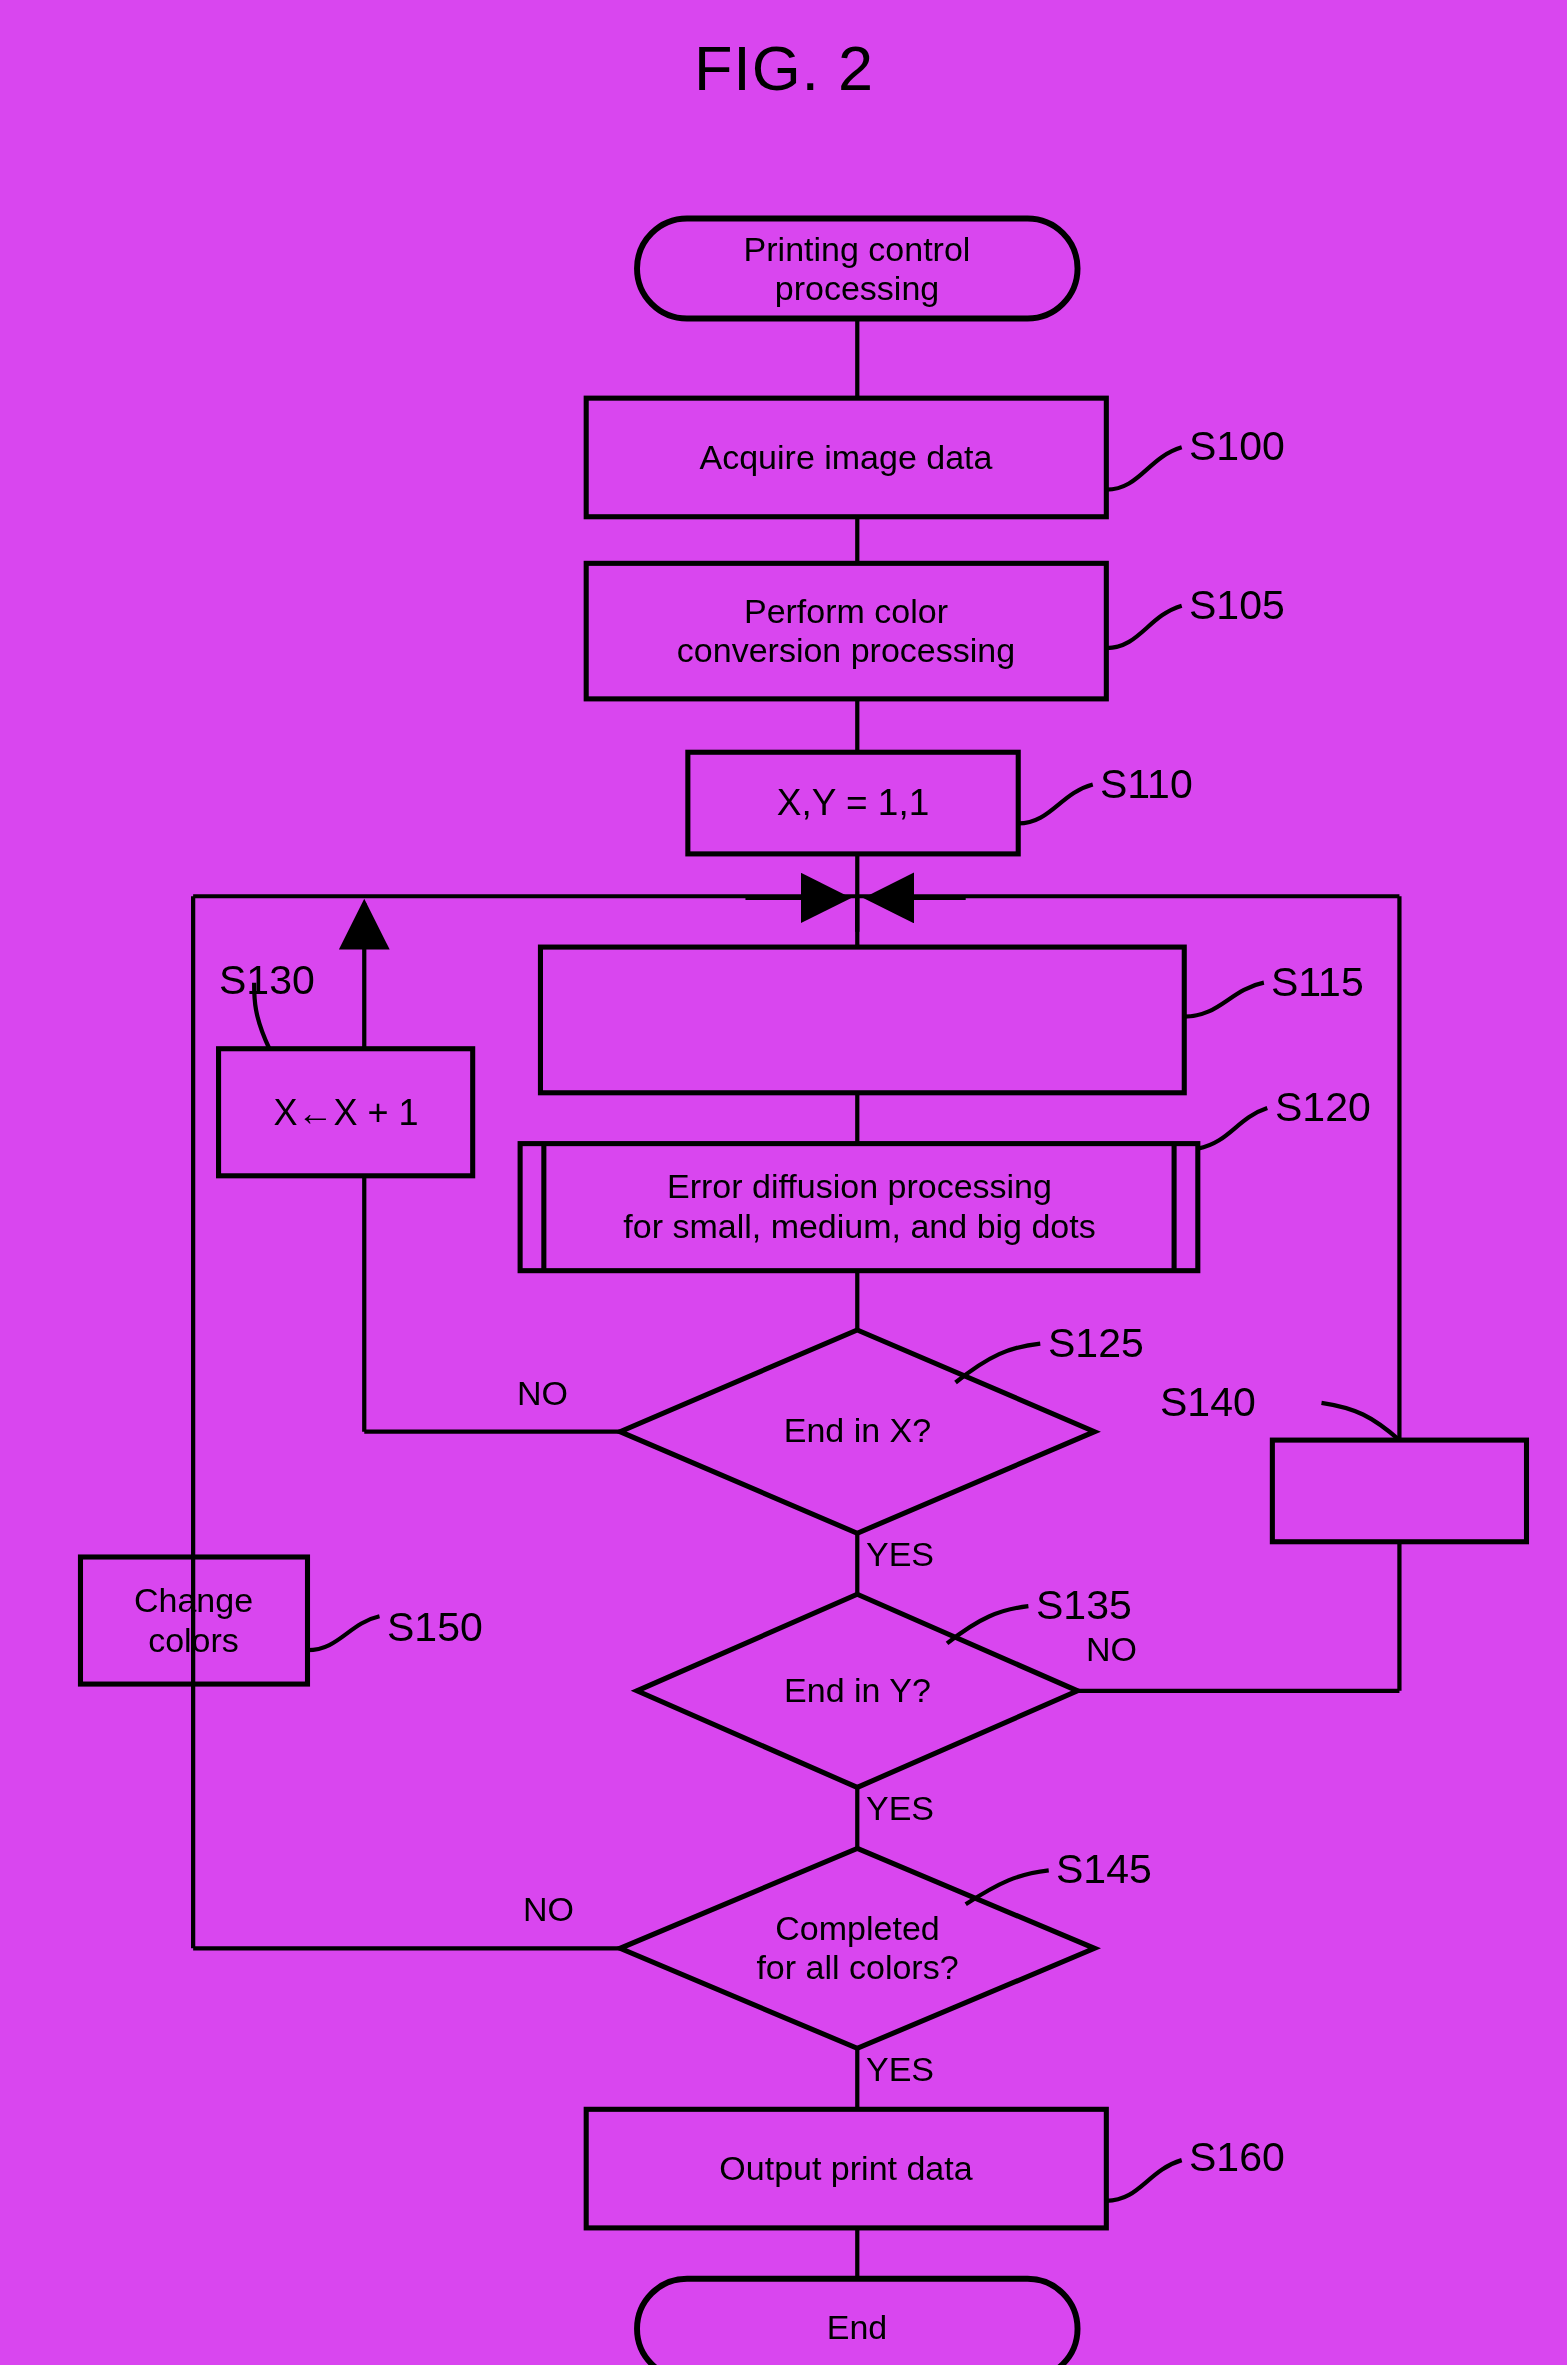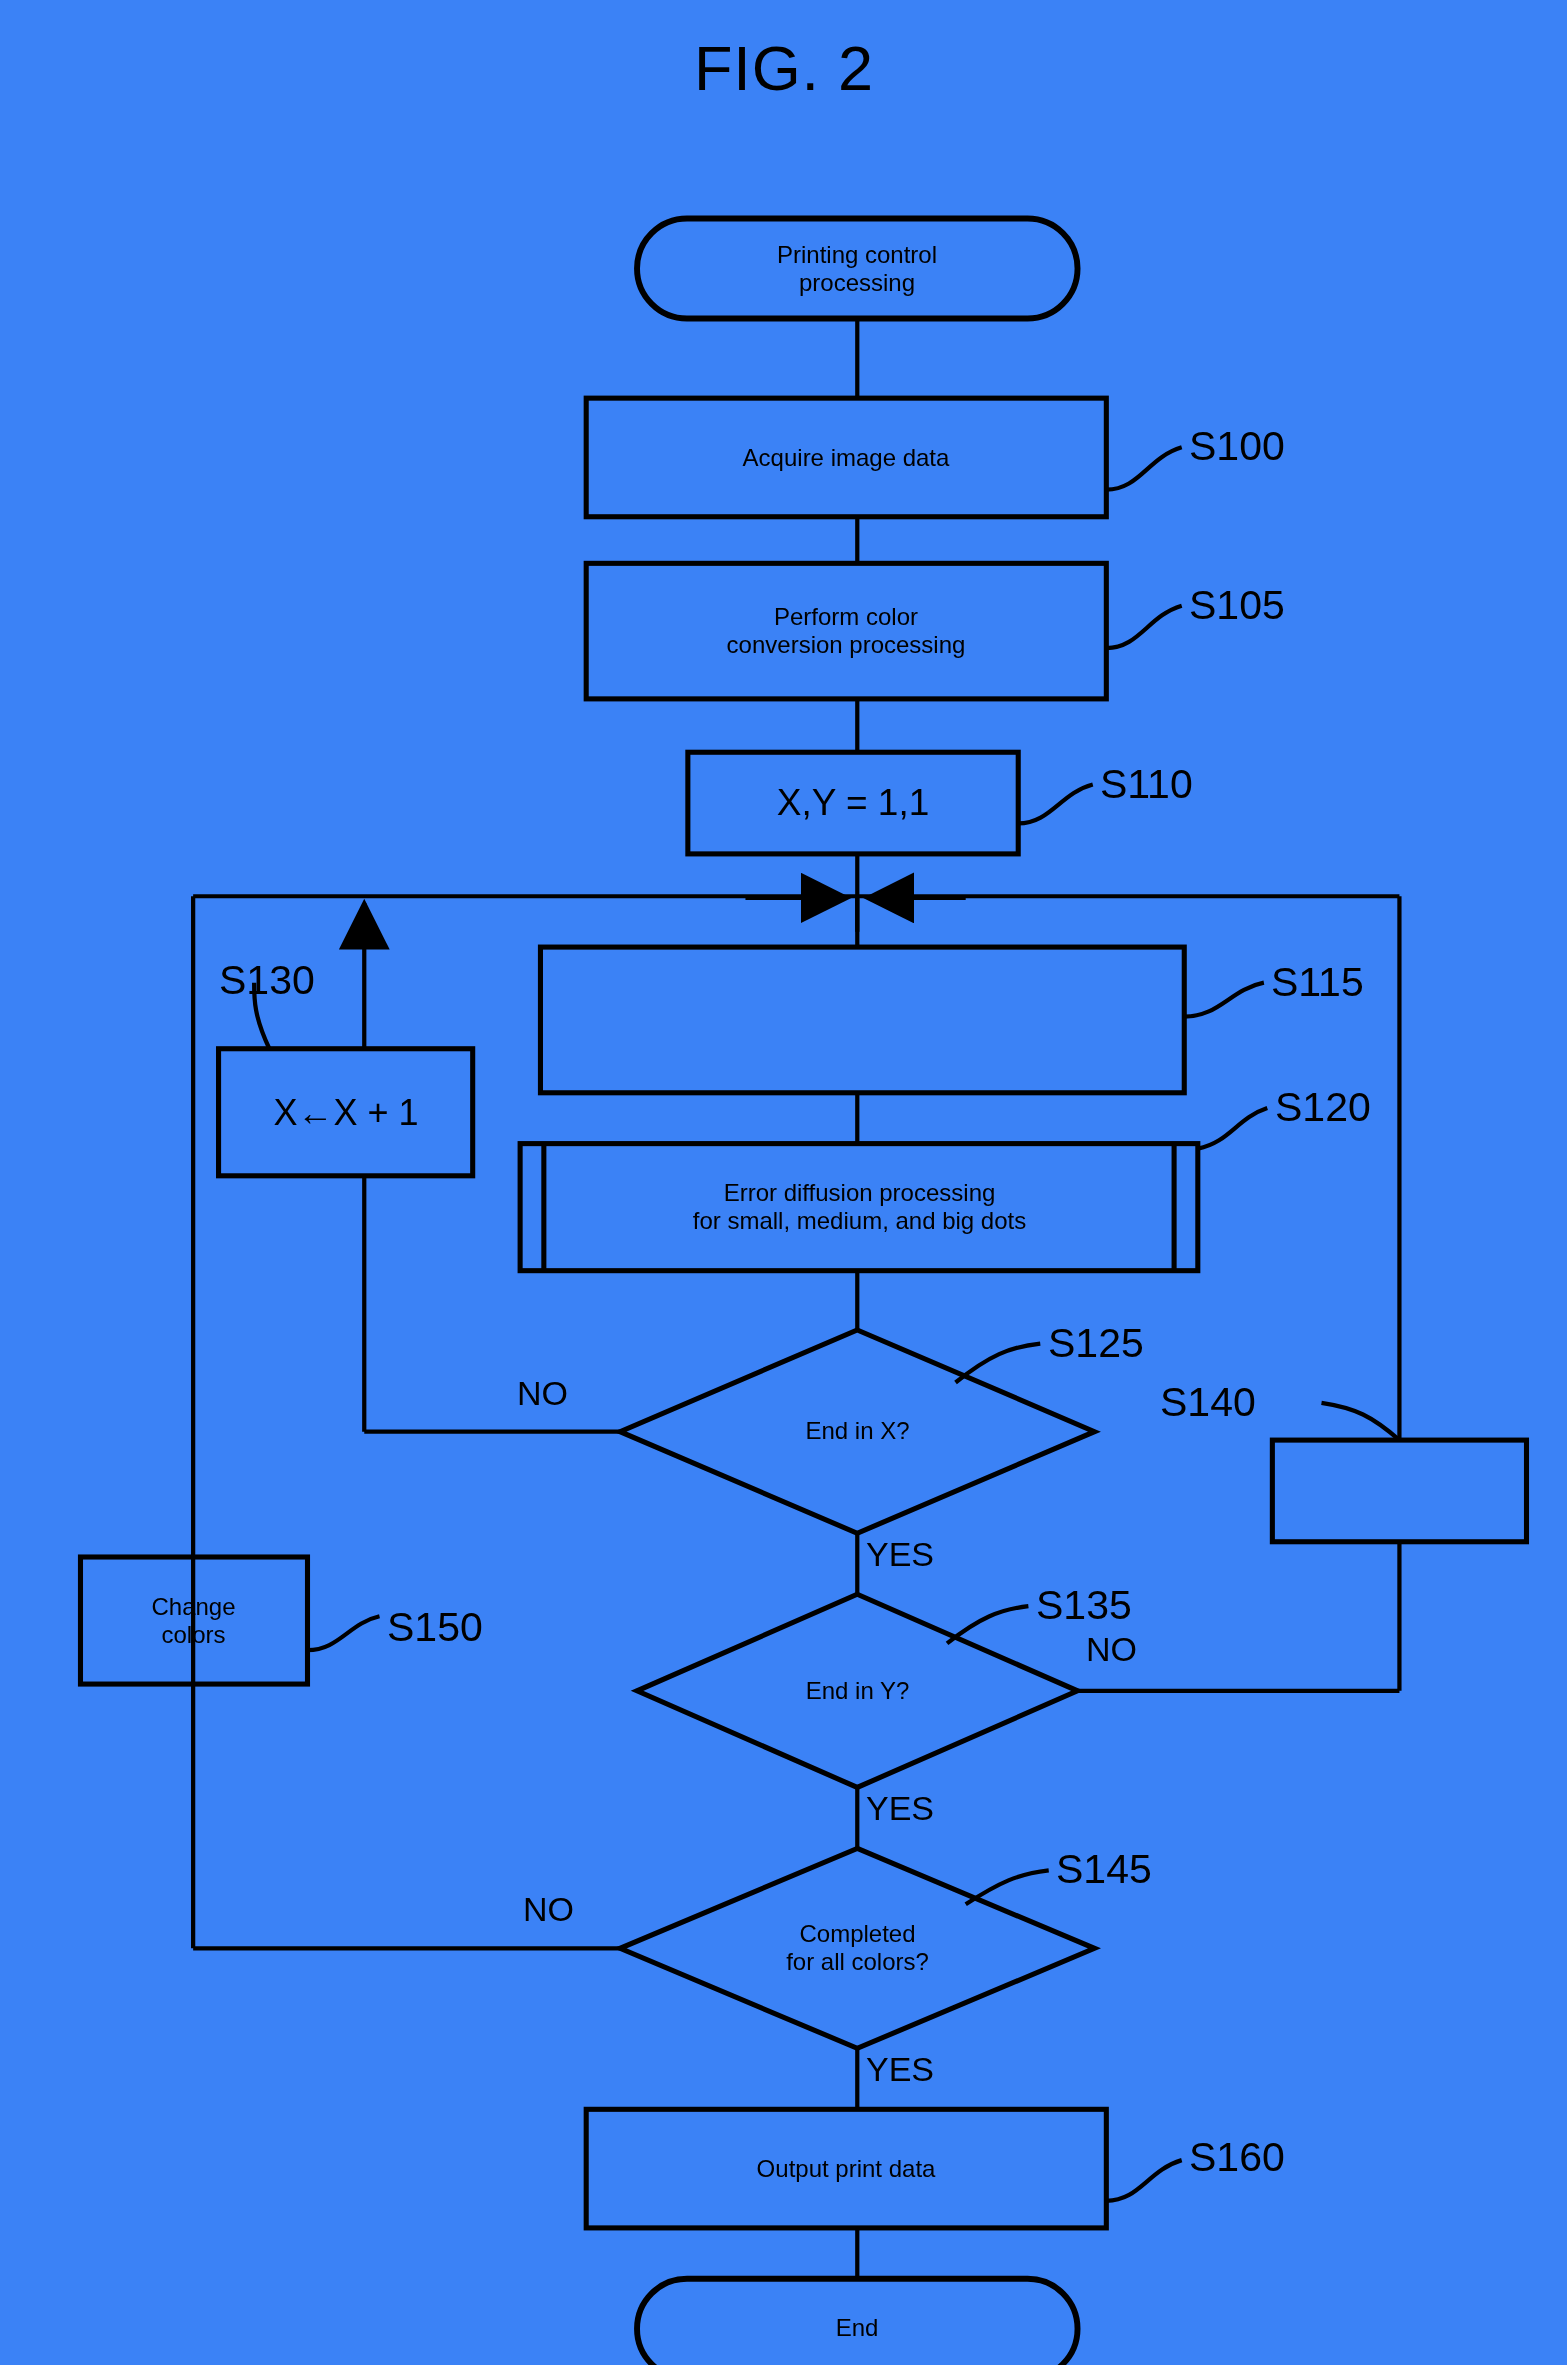--- a/index.html
+++ b/index.html
@@ -4,21 +4,21 @@
 <style>
   html,body{margin:0;padding:0;background:#ffffff;}
   body{
     font-family:"Liberation Sans", sans-serif;
     color:#000000;
   }
   #page{
     position:relative;
     width:1568px;
     height:2366px;
-    background:#3b82f6;
+    background:#d946ef;
     overflow:hidden;
   }
   #fig-svg{position:absolute;left:0;top:0;width:1568px;height:2366px;}
 
   .fig-title{
     position:absolute;
     left:0; top:32px;
     width:1568px;
     text-align:center;
     font-size:63px;
@@ -26,21 +26,21 @@
     font-weight:400;
   }
 
   .node-text{
     position:absolute;
     display:flex;
     align-items:center;
     justify-content:center;
     text-align:center;
     line-height:1.16;
-    font-size:24px;
+    font-size:34px;
     white-space:pre-line;
     pointer-events:none;
   }
   .step-label{
     position:absolute;
     font-size:41px;
     letter-spacing:0px;
     white-space:nowrap;
   }
   .branch-label{

